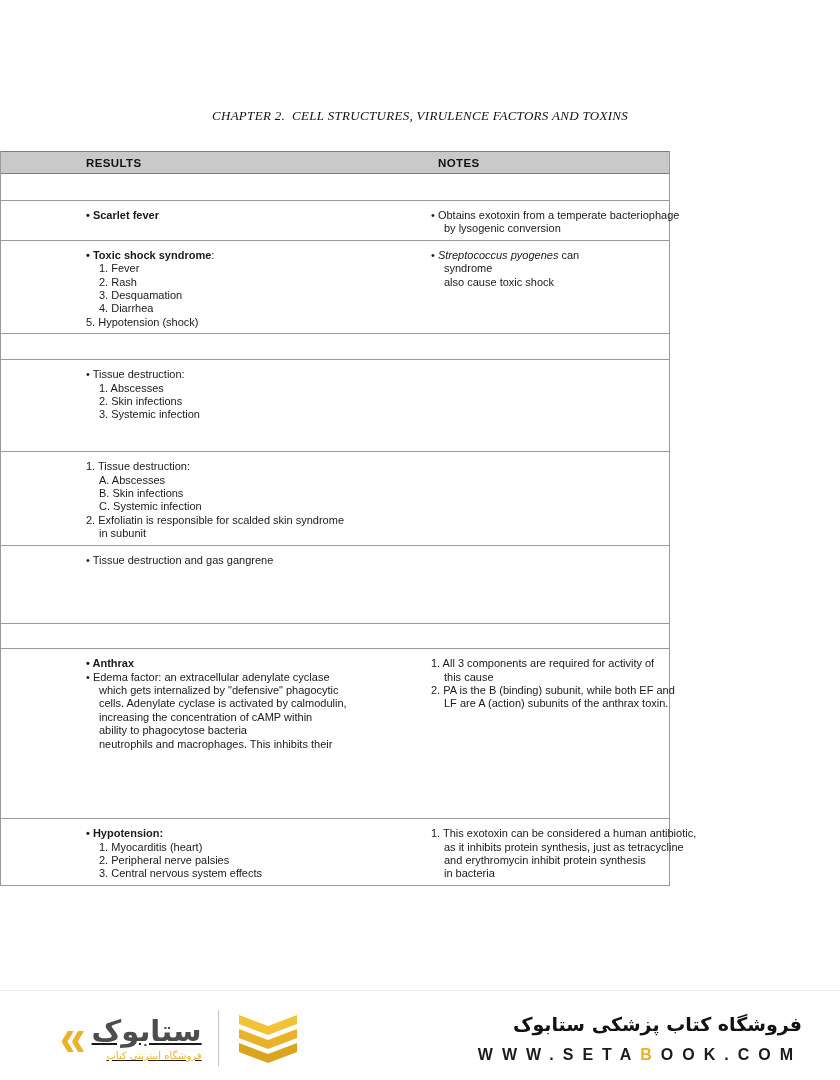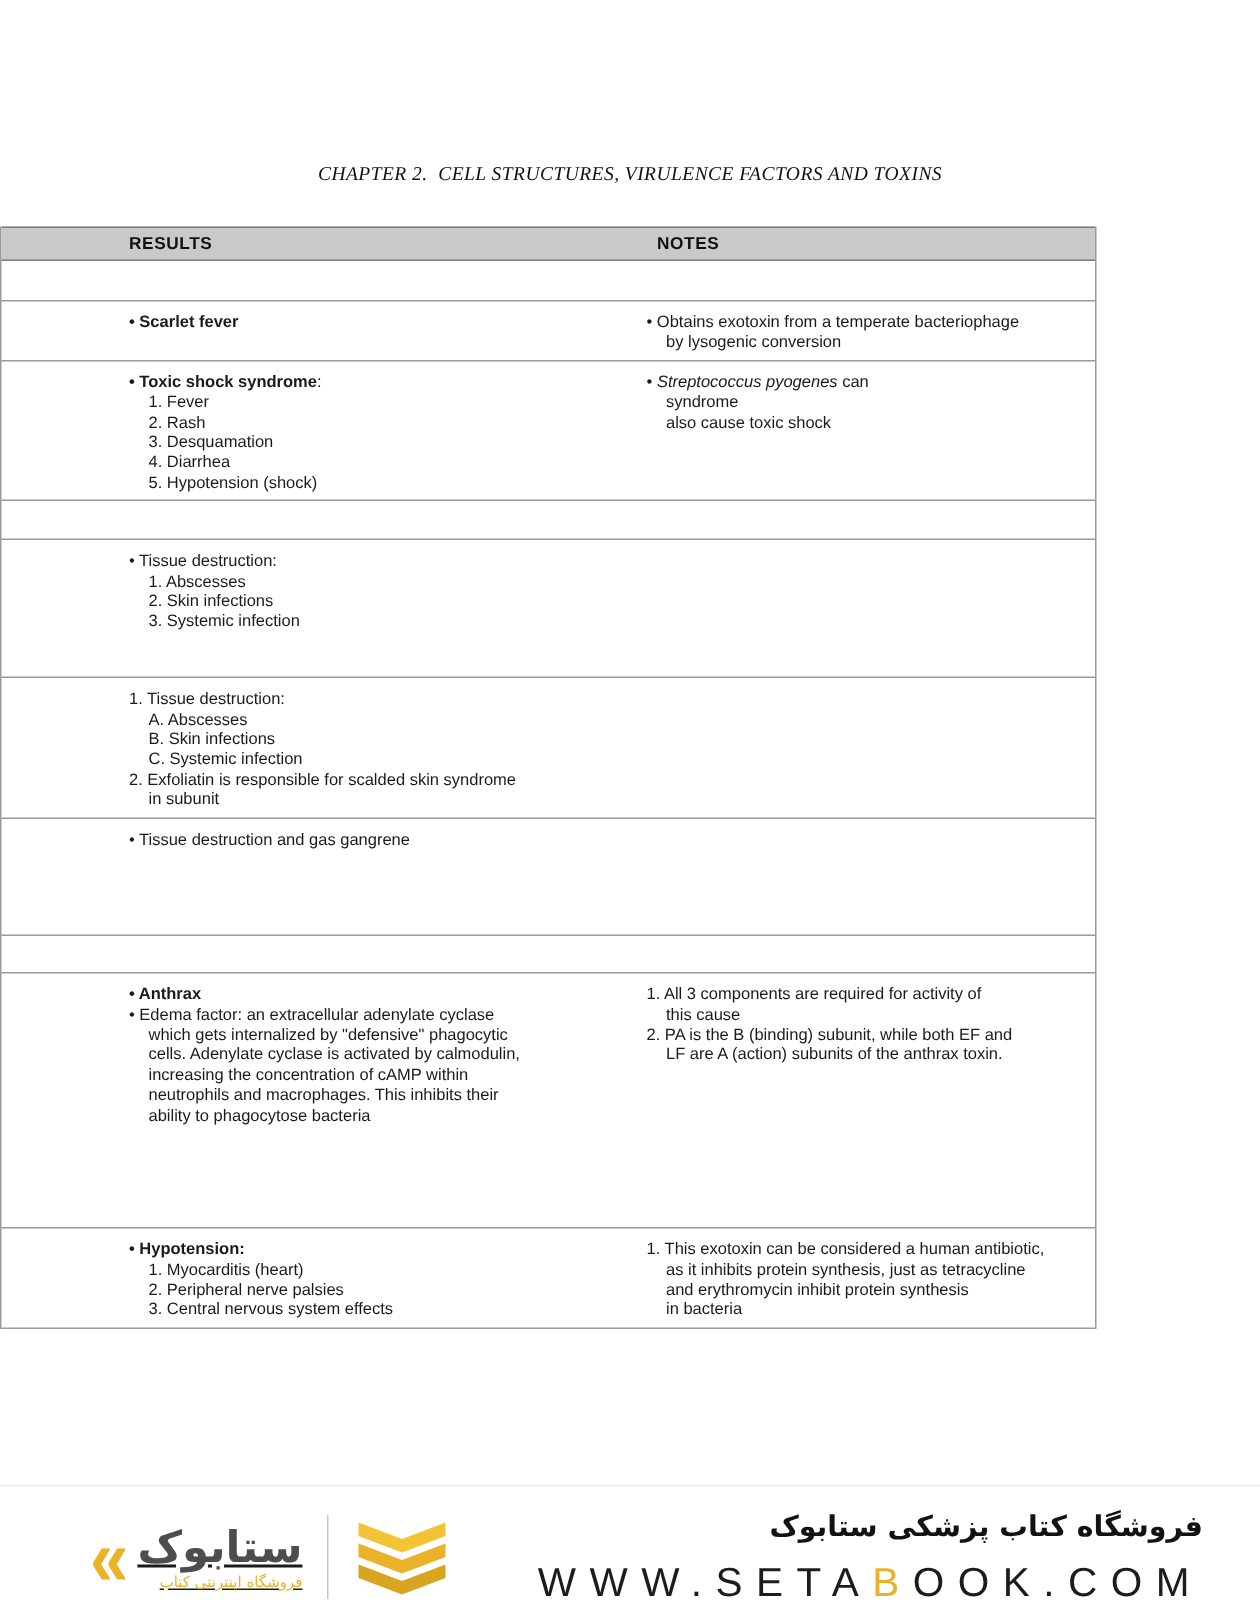--- a/index.html
+++ b/index.html
@@ -8,21 +8,21 @@
 
   .page { position:absolute; left:0; top:0; width:840px; height:990px; background:#fff; outline:1px solid #ededed; }
 
   .chapter-title {
     position:absolute; top:108px; left:0; width:100%;
     text-align:center; font-family:Liberation Serif, serif;
     font-style:italic; font-size:13px; letter-spacing:0.3px;
     white-space:pre; color:#111;
   }
 
-  .dtable { position:absolute; top:151px; left:0; width:731px;
+  .dtable { position:absolute; top:151px; left:0; width:670px;
     border-left:1px solid #9a9a9a; border-right:1px solid #9a9a9a; }
 
   .thead { display:grid; grid-template-columns:420px 1fr; background:#c9c9c9;
     border-top:1px solid #7c7c7c; border-bottom:1px solid #7c7c7c; height:23px; align-items:center; }
   .th { font-size:11.5px; font-weight:700; letter-spacing:0.4px; color:#111; }
   .th-results { padding-left:85px; }
   .th-notes { padding-left:17px; }
 
   .trow { display:grid; grid-template-columns:420px 1fr; border-bottom:1px solid #9a9a9a; }
   .cell { font-size:11px; line-height:13.4px; }
@@ -39,21 +39,21 @@
   .chev { color:#e9b228; font-size:46px; font-weight:700; line-height:40px; margin-right:6px;
     transform:scaleY(1.15); display:inline-block; }
   .brand-block { text-align:right;text-decoration:underline; }
   .brand-fa { font-family:"DejaVu Sans", sans-serif; font-size:29px; font-weight:700; color:#4d4d4d; line-height:32px; direction:rtl; }
   .brand-sub { font-family:"DejaVu Sans", sans-serif; font-size:10px; color:#e9b228; direction:rtl; margin-top:3px; }
   .logo-divider { width:1px; height:56px; background:#c4c4c4; margin:0 16px; }
   .emblem { display:block; }
 
   .footer-right { text-align:right; }
   .store-fa { font-family:"DejaVu Sans", sans-serif; font-size:19px; font-weight:700; color:#121212; direction:rtl; line-height:24px; }
-  .website { font-size:27px; font-weight:400; letter-spacing:9px; color:#1c1c1c; margin-top:10px; }
+  .website { font-size:16px; font-weight:700; letter-spacing:9px; color:#1c1c1c; margin-top:10px; }
   .website .gold { color:#e9b228; }
 </style>
 </head>
 <body>
 
 <div class="page">
   <div class="chapter-title">CHAPTER 2.  CELL STRUCTURES, VIRULENCE FACTORS AND TOXINS</div>
 
   <div class="dtable">
     <div class="thead">
@@ -74,21 +74,21 @@
             <div class="line" style="margin-left: 13px;"><span>by lysogenic conversion</span></div>
           </div>
         </div>
         <div class="trow" style="min-height: 92px;">
           <div class="cell results">
             <div class="line" style="margin-left: 0px;"><span class="b">•  Toxic shock syndrome</span><span>:</span></div>
             <div class="line" style="margin-left: 13px;"><span>1. Fever</span></div>
             <div class="line" style="margin-left: 13px;"><span>2. Rash</span></div>
             <div class="line" style="margin-left: 13px;"><span>3. Desquamation</span></div>
             <div class="line" style="margin-left: 13px;"><span>4. Diarrhea</span></div>
-            <div class="line" style="margin-left: 13px;"><span>5. Hypotension (shock)</span></div>
+            <div class="line" style=""><span>5. Hypotension (shock)</span></div>
           </div>
           <div class="cell notes">
             <div class="line" style="margin-left: 0px;"><span>•  </span><span class="i">Streptococcus pyogenes</span><span> can</span></div>
             <div class="line" style="margin-left: 13px;"><span>syndrome</span></div>
             <div class="line" style="margin-left: 13px;"><span>also cause toxic shock</span></div>
           </div>
         </div>
         <div class="trow" style="min-height: 26px;">
           <div class="cell results"></div>
           <div class="cell notes"></div>
@@ -123,22 +123,22 @@
           <div class="cell results"></div>
           <div class="cell notes"></div>
         </div>
         <div class="trow" style="min-height: 170px;">
           <div class="cell results">
             <div class="line" style="margin-left: 0px;"><span class="b">•  Anthrax</span></div>
             <div class="line" style="margin-left: 0px;"><span>•  Edema factor: an extracellular adenylate cyclase</span></div>
             <div class="line" style="margin-left: 13px;"><span>which gets internalized by "defensive" phagocytic</span></div>
             <div class="line" style="margin-left: 13px;"><span>cells. Adenylate cyclase is activated by calmodulin,</span></div>
             <div class="line" style="margin-left: 13px;"><span>increasing the concentration of cAMP within</span></div>
+            <div class="line" style="margin-left: 13px;"><span>ability to phagocytose bacteria</span></div>
             <div class="line" style="margin-left: 13px;"><span>neutrophils and macrophages. This inhibits their</span></div>
-            <div class="line" style="margin-left: 13px;"><span>ability to phagocytose bacteria</span></div>
           </div>
           <div class="cell notes">
             <div class="line" style="margin-left: 0px;"><span>1. All 3 components are required for activity of</span></div>
             <div class="line" style="margin-left: 13px;"><span>this cause</span></div>
             <div class="line" style="margin-left: 0px;"><span>2. PA is the B (binding) subunit, while both EF and</span></div>
             <div class="line" style="margin-left: 13px;"><span>LF are A (action) subunits of the anthrax toxin.</span></div>
           </div>
         </div>
         <div class="trow" style="min-height: 66px;">
           <div class="cell results">

